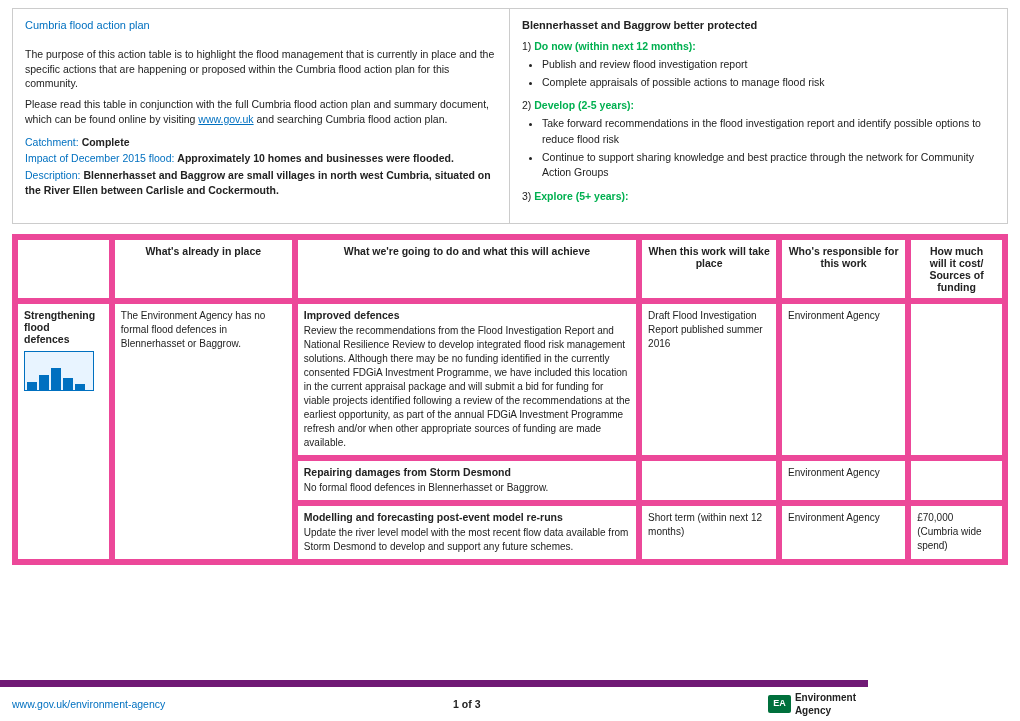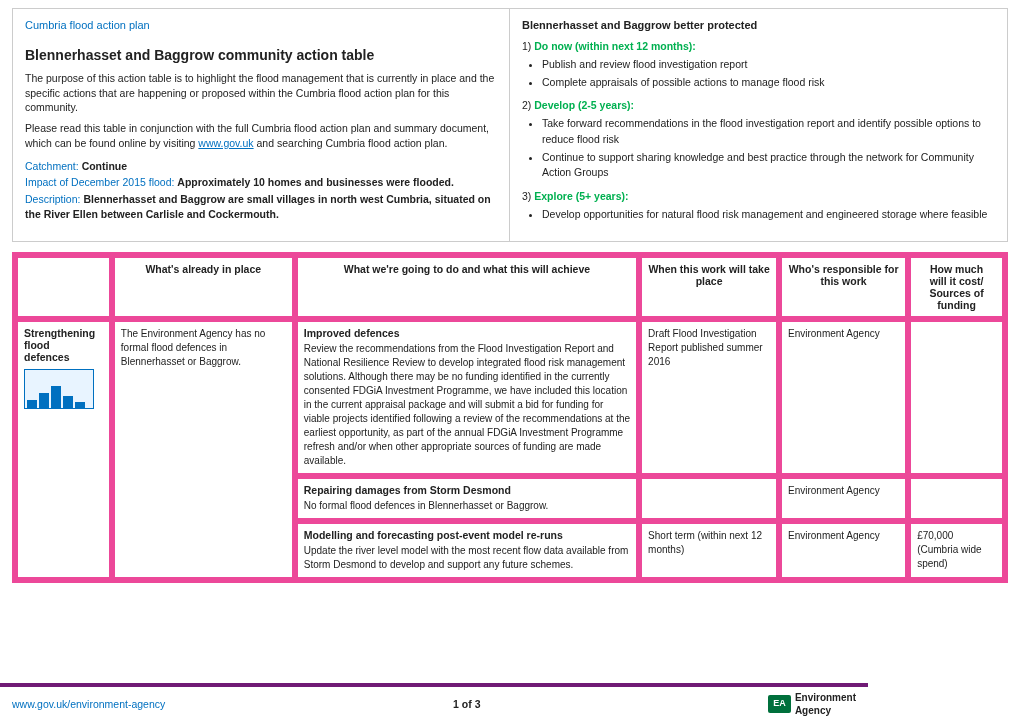--- a/index.html
+++ b/index.html
@@ -172,21 +172,21 @@
       line-height: 1.4;
     }
 
     
     .footer {
       display: flex;
       justify-content: space-between;
       align-items: center;
       padding: 4px 12px;
       background: #fff;
-      border-top: 4px solid #701a75;
+      border-top: 7px solid #701a75;
       position: fixed;
       bottom: 0;
       left: 0;
       width: 868px;
     }
 
     .footer-url {
       color: #0070c0;
       font-size: 10.5px;
     }
@@ -221,28 +221,27 @@
     }
   </style>
 </head>
 <body>
 
 <div class="page-wrapper">
 
   <div class="top-section">
     <div class="top-left">
       <div class="plan-title">Cumbria flood action plan</div>
-      <div class="community-title">Blennerhasset and Baggrow community action table</div>
       <div class="description-text">The purpose of this action table is to highlight the flood management that is currently in place and the specific actions that are happening or proposed within the Cumbria flood action plan for this community.</div>
       <div class="description-text">
         <span>Please read this table in conjunction with the full Cumbria flood action plan and summary document, which can be found online by visiting </span><a class="gov-link">www.gov.uk</a><span> and searching Cumbria flood action plan.</span>
       </div>
       <div class="catchment-row">
         <span class="catchment-label">Catchment:</span>
-        <strong><span>Continue</span></strong>
+        <strong><span>Complete</span></strong>
       </div>
       <div class="impact-row">
         <span class="impact-label">Impact of December 2015 flood:</span>
         <strong><span>Approximately 10 homes and businesses were flooded.</span></strong>
       </div>
       <div class="description-row">
         <span class="desc-label">Description:</span>
         <strong><span>Blennerhasset and Baggrow are small villages in north west Cumbria, situated on the River Ellen between Carlisle and Cockermouth.</span></strong>
       </div>
     </div>
@@ -264,23 +263,20 @@
         <span class="section-heading-green">Develop (2-5 years):</span>
         <ul class="bullet-list">
           <li><span>Take forward recommendations in the flood investigation report and identify possible options to reduce flood risk</span></li>
           <li><span>Continue to support sharing knowledge and best practice through the network for Community Action Groups</span></li>
         </ul>
       </div>
 
       <div class="numbered-section">
         <span>3)</span>
         <span class="section-heading-green">Explore (5+ years):</span>
-        <ul class="bullet-list">
-          <li><span>Develop opportunities for natural flood risk management and engineered storage where feasible</span></li>
-        </ul>
       </div>
     </div>
   </div>
 
   <table class="main-table">
     <thead>
       <tr>
         <th class="col-category"></th>
         <th class="col-already">What's already in place</th>
         <th class="col-achieve">What we're going to do and what this will achieve</th>

